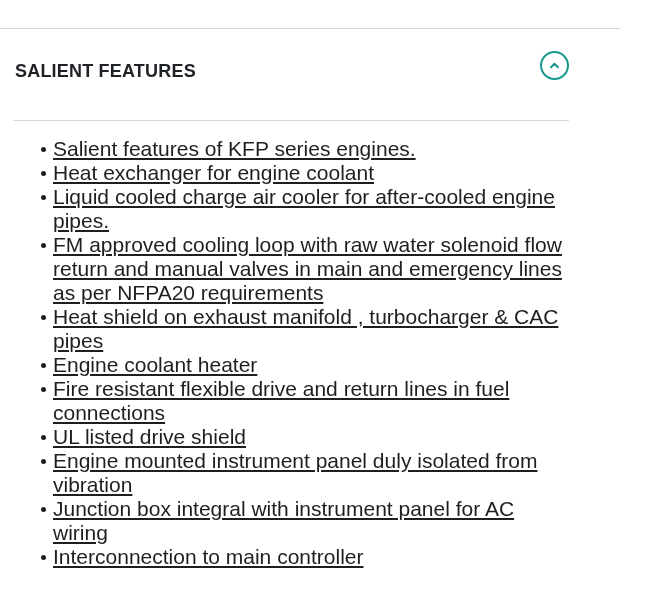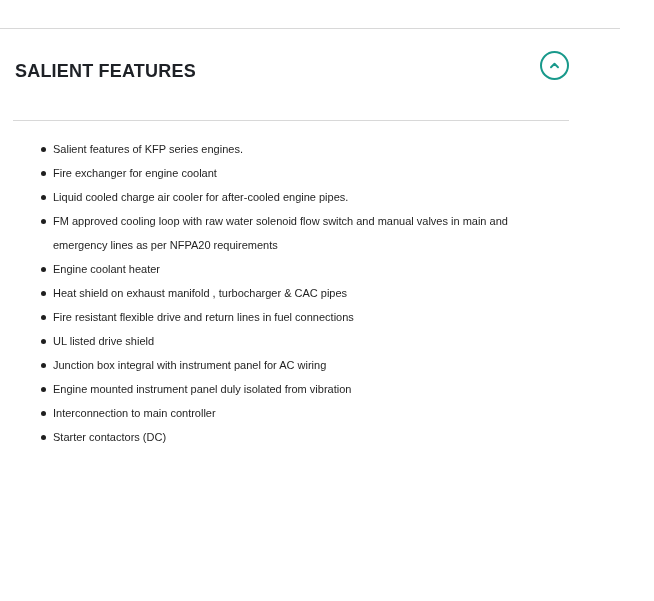--- a/index.html
+++ b/index.html
@@ -76,23 +76,24 @@
     top: 137px;
     left: 31px;
     width: 532px;
     margin: 0;
     padding: 0;
     list-style: none;
   }
   ul.features li {
     position: relative;
     padding-left: 22px;
-    font-size: 11px;
+    font-size: 21px;
     line-height: 24px;
     color: var(--text, #1f1f1f);
+    text-decoration: underline;
   }
   ul.features li::before {
     content: "";
     position: absolute;
     left: 10px;
     top: 9.5px;
     width: 5px;
     height: 5px;
     border-radius: 50%;
     background: var(--text, #1f1f1f);
@@ -113,26 +114,25 @@
           <polyline points="8,14 12,10 16,14" fill="none" stroke="#18998B" stroke-width="2.2" stroke-linecap="round" stroke-linejoin="round" class="chevron-stroke"></polyline>
         </svg>
       </span>
     </button>
   </div>
 
   <div class="header-divider"></div>
 
   <ul class="features">
       <li>Salient features of KFP series engines.</li>
-      <li>Fire exchanger for engine coolant</li>
+      <li>Heat exchanger for engine coolant</li>
       <li>Liquid cooled charge air cooler for after-cooled engine pipes.</li>
-      <li>FM approved cooling loop with raw water solenoid flow switch and manual valves in main and emergency lines as per NFPA20 requirements</li>
+      <li>FM approved cooling loop with raw water solenoid flow return and manual valves in main and emergency lines as per NFPA20 requirements</li>
+      <li>Heat shield on exhaust manifold , turbocharger &amp; CAC pipes</li>
       <li>Engine coolant heater</li>
-      <li>Heat shield on exhaust manifold , turbocharger &amp; CAC pipes</li>
       <li>Fire resistant flexible drive and return lines in fuel connections</li>
       <li>UL listed drive shield</li>
+      <li>Engine mounted instrument panel duly isolated from vibration</li>
       <li>Junction box integral with instrument panel for AC wiring</li>
-      <li>Engine mounted instrument panel duly isolated from vibration</li>
       <li>Interconnection to main controller</li>
-      <li>Starter contactors (DC)</li>
     </ul>
 
 </div>
 
 </body></html>

